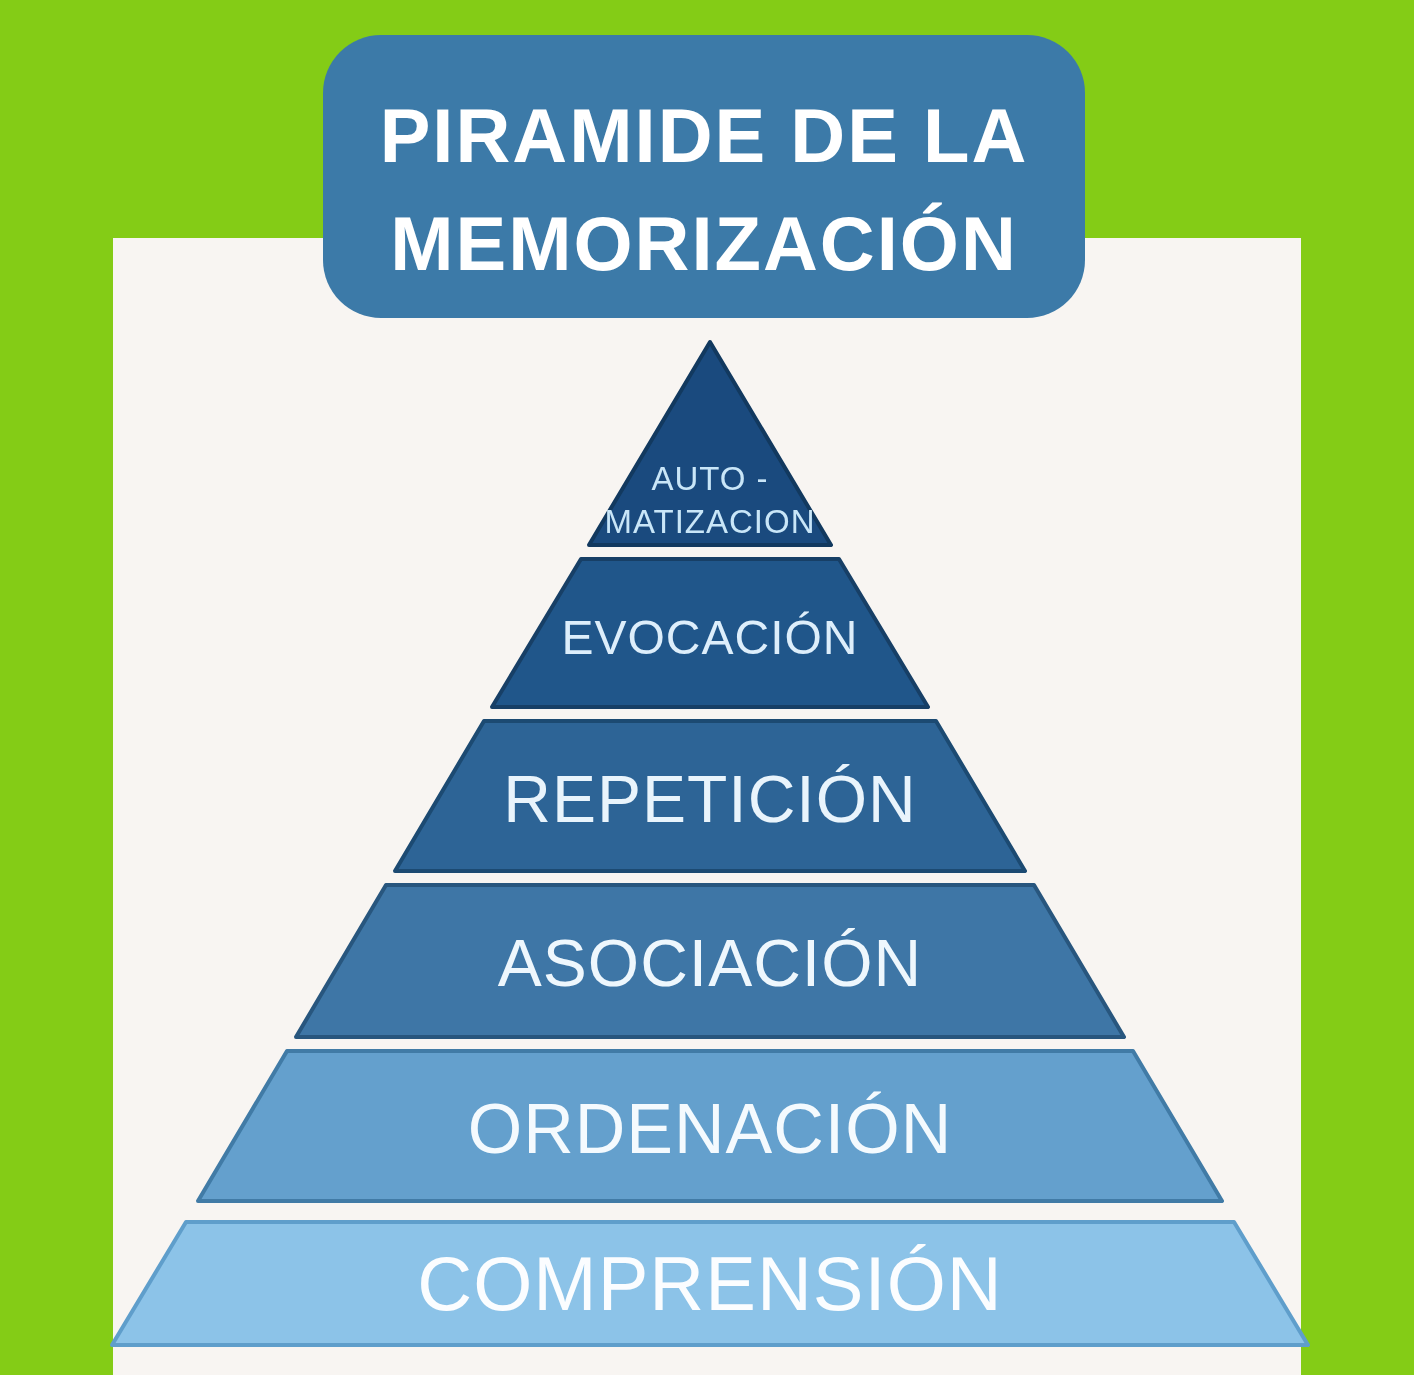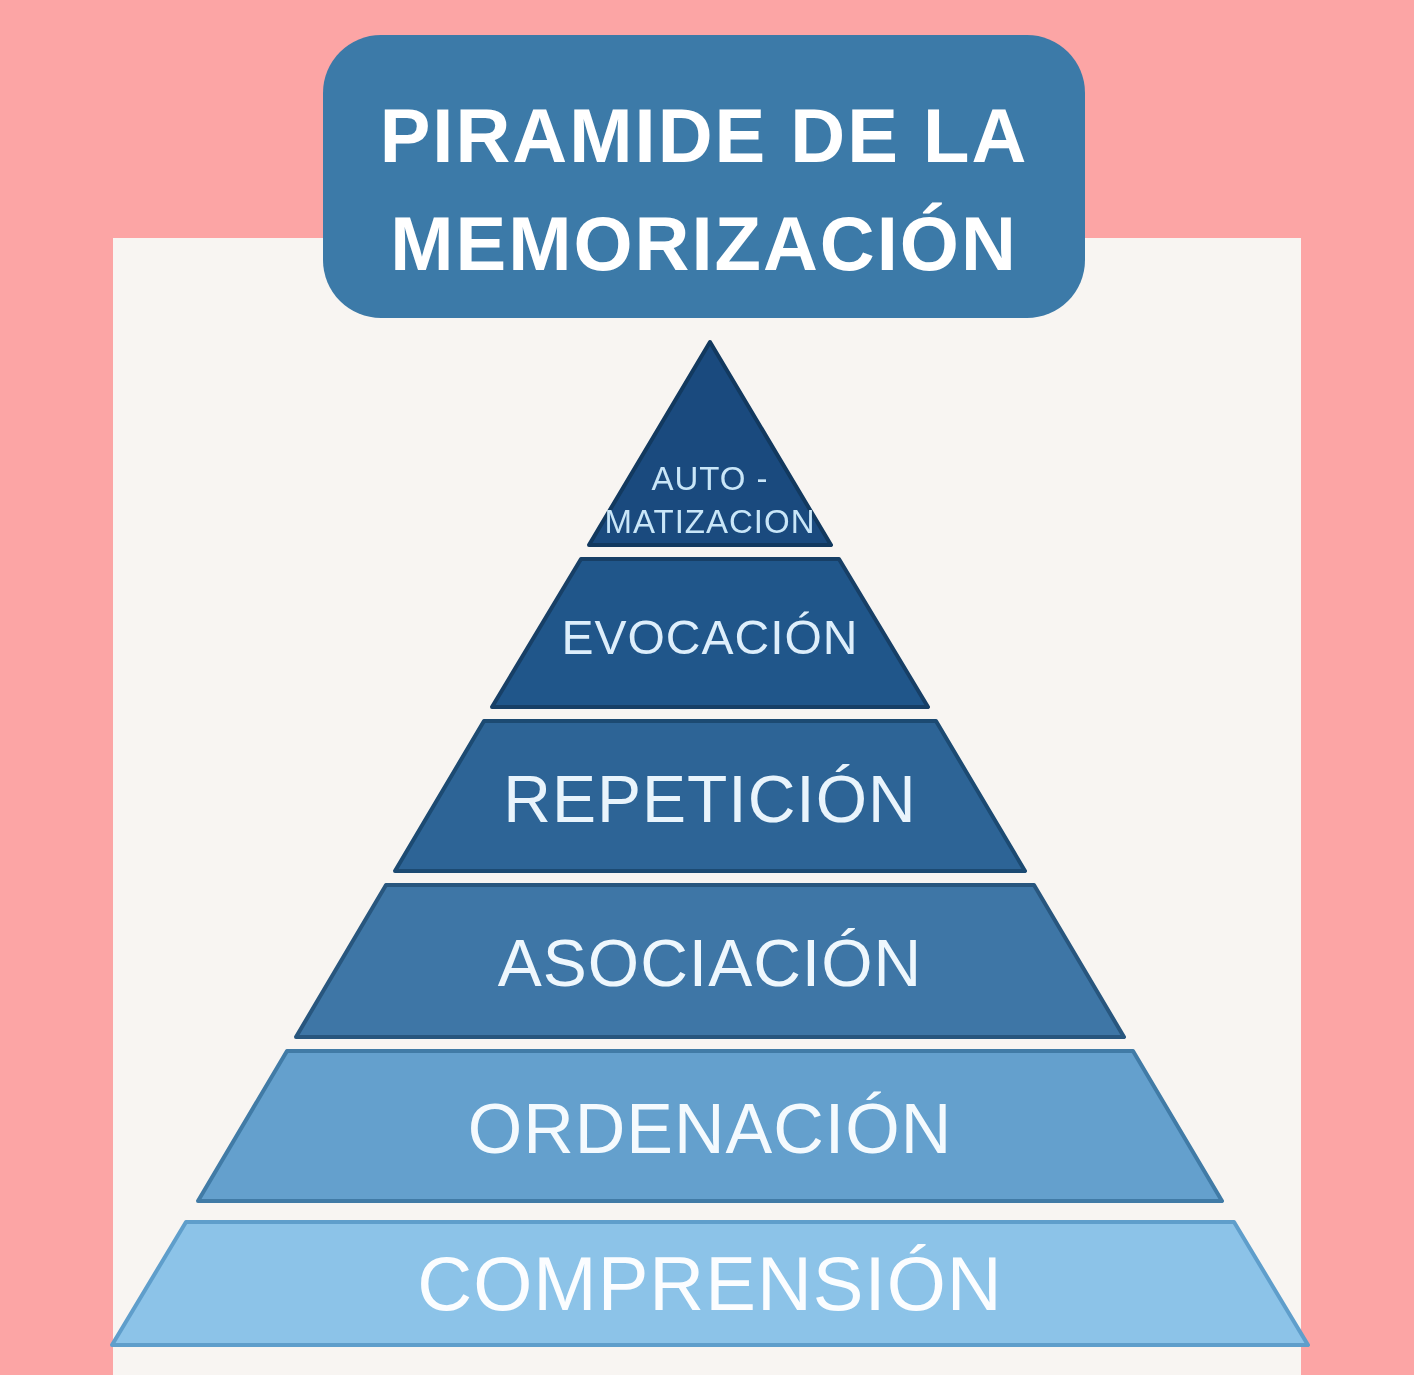--- a/index.html
+++ b/index.html
@@ -4,21 +4,21 @@
 <style>
   html, body {
     margin: 0;
     padding: 0;
     background: #ffffff;
   }
   .stage {
     position: relative;
     width: 1414px;
     height: 1375px;
-    background: #fca5a5;
+    background: #84cc16;
     overflow: hidden;
     font-family: "Liberation Sans", sans-serif;
   }
   svg { display: block; }
   .title-line {
     font-family: "Liberation Sans", sans-serif;
     font-weight: 700;
     font-size: 76px;
     letter-spacing: 2px;
   }

